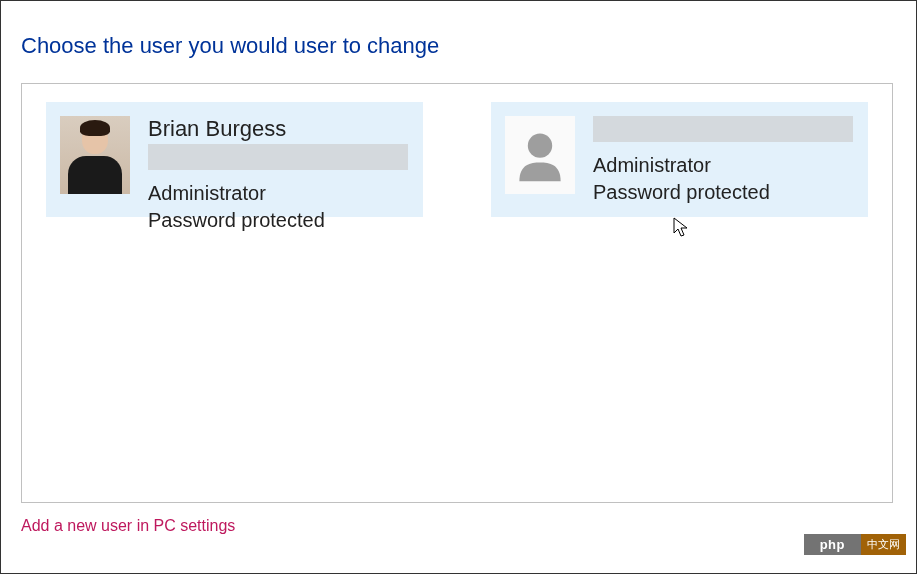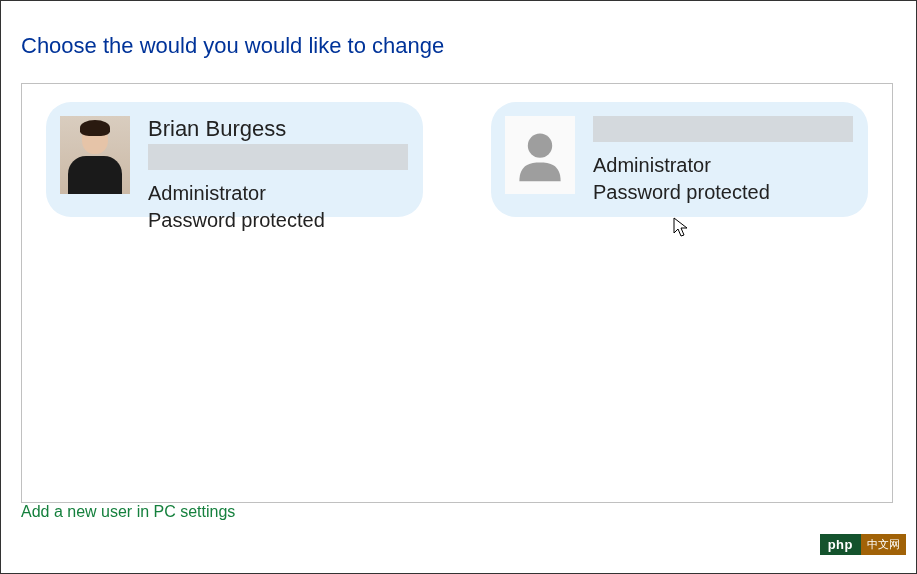--- a/index.html
+++ b/index.html
@@ -28,21 +28,20 @@
       align-items: flex-start;
     }
     .user-card {
       background: #e3f1fb;
       width: 378px;
       height: 115px;
       display: flex;
       align-items: flex-start;
       padding: 14px 14px 10px 14px;
       cursor: pointer;
-      border-radius: 25px;
     }
     .avatar {
       width: 70px;
       height: 78px;
       background: #fafafa;
       margin-right: 18px;
       display: flex;
       align-items: center;
       justify-content: center;
       flex-shrink: 0;
@@ -97,62 +96,63 @@
       height: 26px;
       width: 260px;
       margin-bottom: 10px;
     }
     .user-role, .user-status {
       font-size: 20px;
       color: #222;
       line-height: 1.35;
     }
     .add-user-link {
-      color: #15803d;
+      color: #be185d;
       font-size: 16px;
       display: inline-block;
+      margin-top: 14px;
       cursor: pointer;
     }
     .cursor-pointer {
       position: absolute;
       left: 672px;
       top: 216px;
       width: 16px;
       height: 22px;
       pointer-events: none;
     }
     .watermark {
       position: absolute;
       right: 10px;
       bottom: 18px;
       display: flex;
       align-items: center;
       font-size: 13px;
     }
     .watermark .wm-left {
-      background: #14532d;
+      background: #737373;
       color: #fff;
       font-weight: bold;
-      padding: 3px 8px;
+      padding: 3px 16px;
       font-family: Arial, sans-serif;
       letter-spacing: 0.5px;
     }
     .watermark .wm-right {
       background: #a16207;
       color: #fff;
       padding: 3px 6px;
       font-size: 11px;
     }
   </style>
 </head>
 <body>
 
 
 
-<h1 class="page-title">Choose the would you would like to change</h1>
+<h1 class="page-title">Choose the user you would user to change</h1>
 
 <div class="users-box">
 
   <div class="user-card">
     <div class="avatar">
       <div class="avatar-photo">
         <div class="body"></div>
         <div class="head"></div>
         <div class="hair"></div>
       </div>

